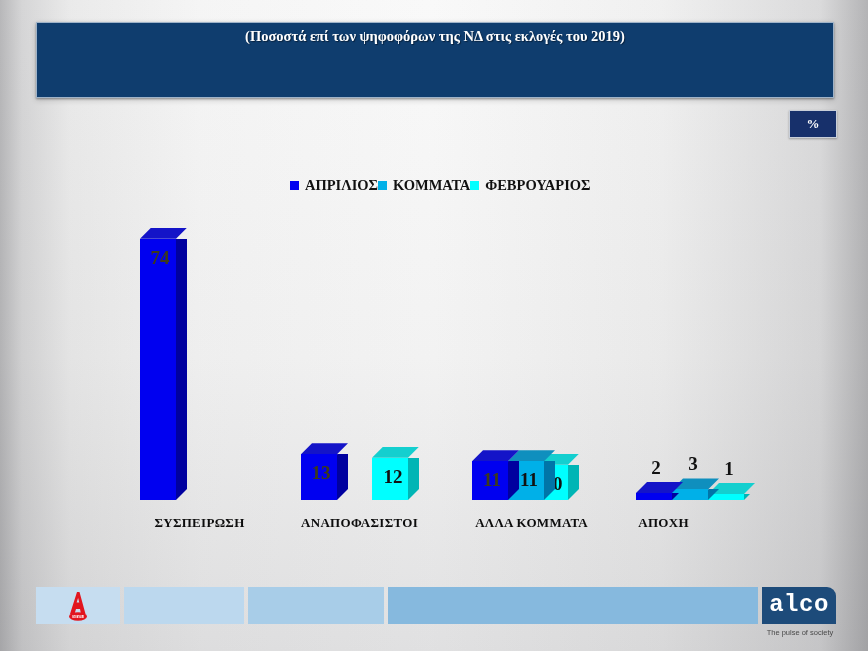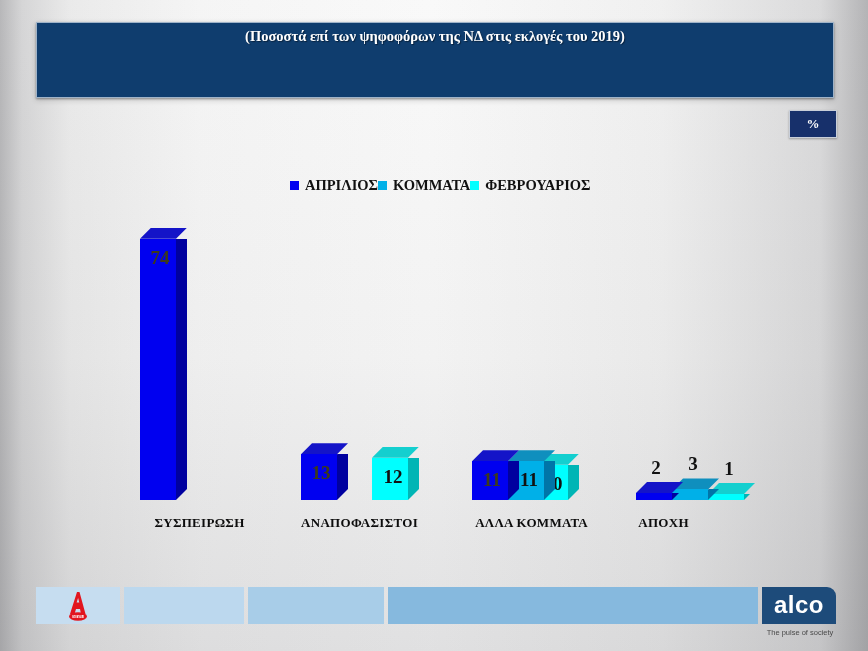--- a/index.html
+++ b/index.html
@@ -96,21 +96,21 @@
     position:absolute;left:36px;top:14px;width:84px;height:37px;
     background:#c6ddf0;display:flex;align-items:center;justify-content:center;
   }
   #alco-box{
     position:absolute;left:762px;top:14px;width:74px;height:37px;
     background:#1d4b7a;border-top-right-radius:9px;
     display:flex;align-items:center;justify-content:center;
   }
   #alco-word{
     color:#ffffff;font-size:24px;font-weight:bold;line-height:1;
-    font-family:Liberation Sans, sans-serif;letter-spacing:.5px;
+    font-family:Liberation Mono, monospace;letter-spacing:.5px;
     margin-top:-2px;
   }
   #alco-tag{
     position:absolute;left:758px;top:55px;width:84px;
     text-align:center;color:#4a4a4a;font-size:7.5px;
     font-family:"Liberation Sans", sans-serif;
   }
   #anews{position:relative;width:34px;height:32px;}
 </style>
 </head>

